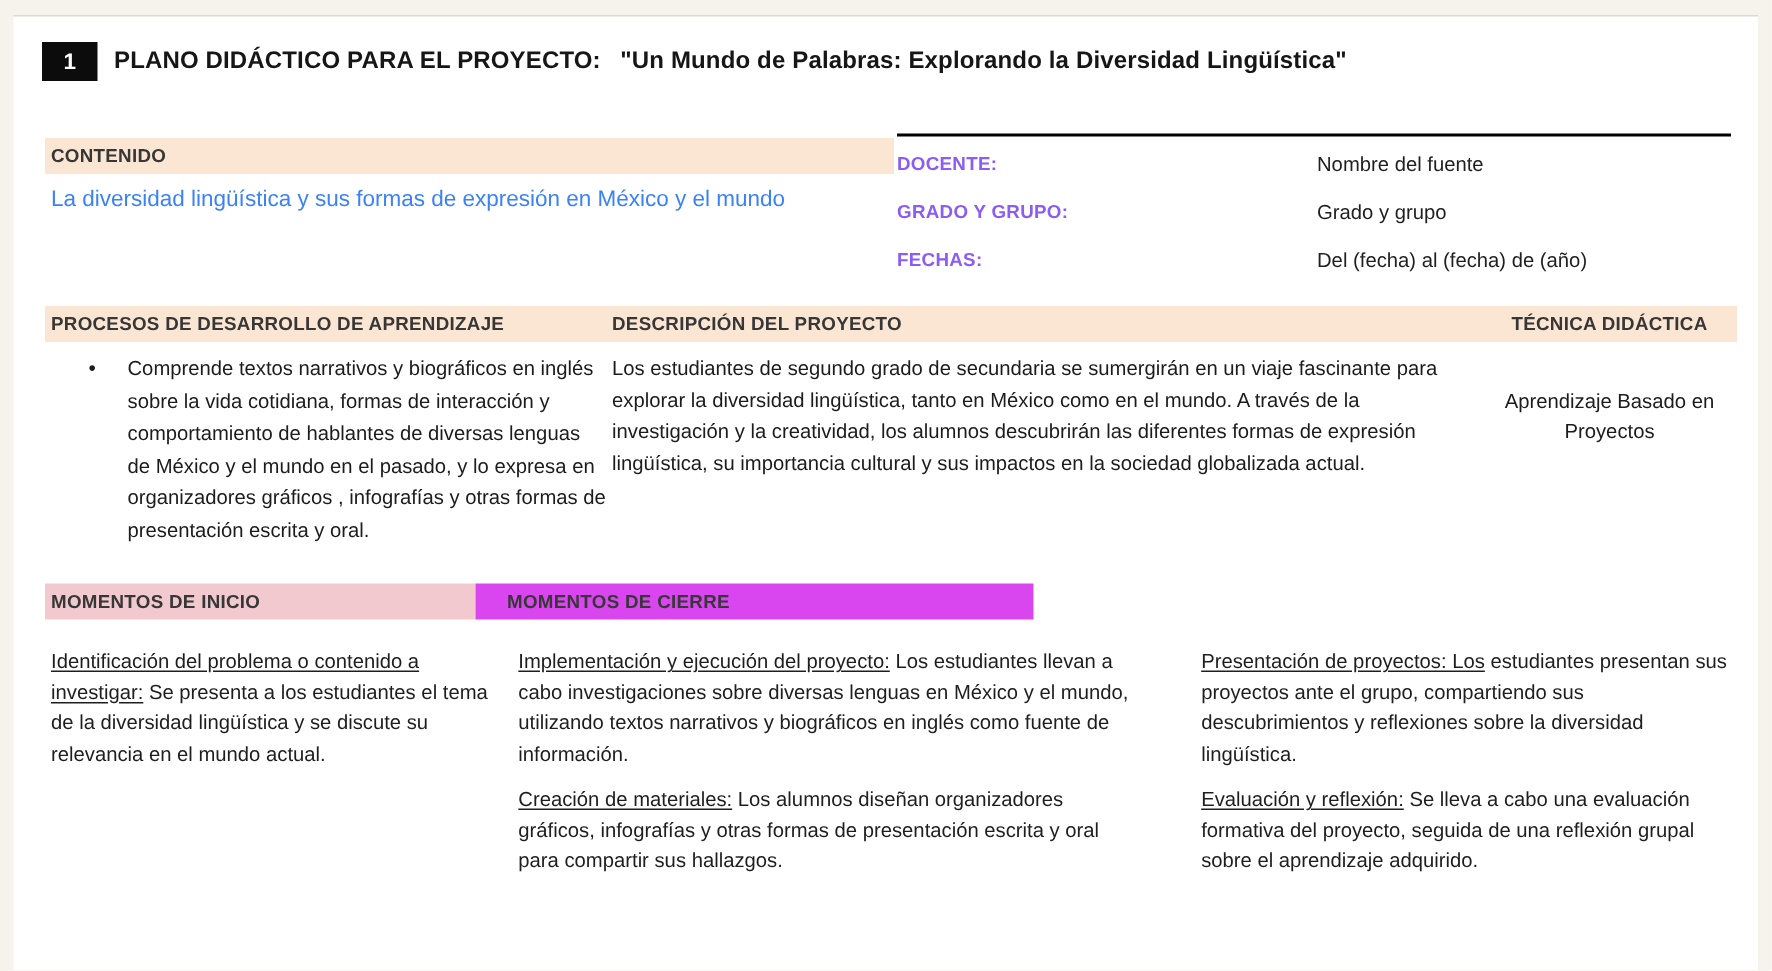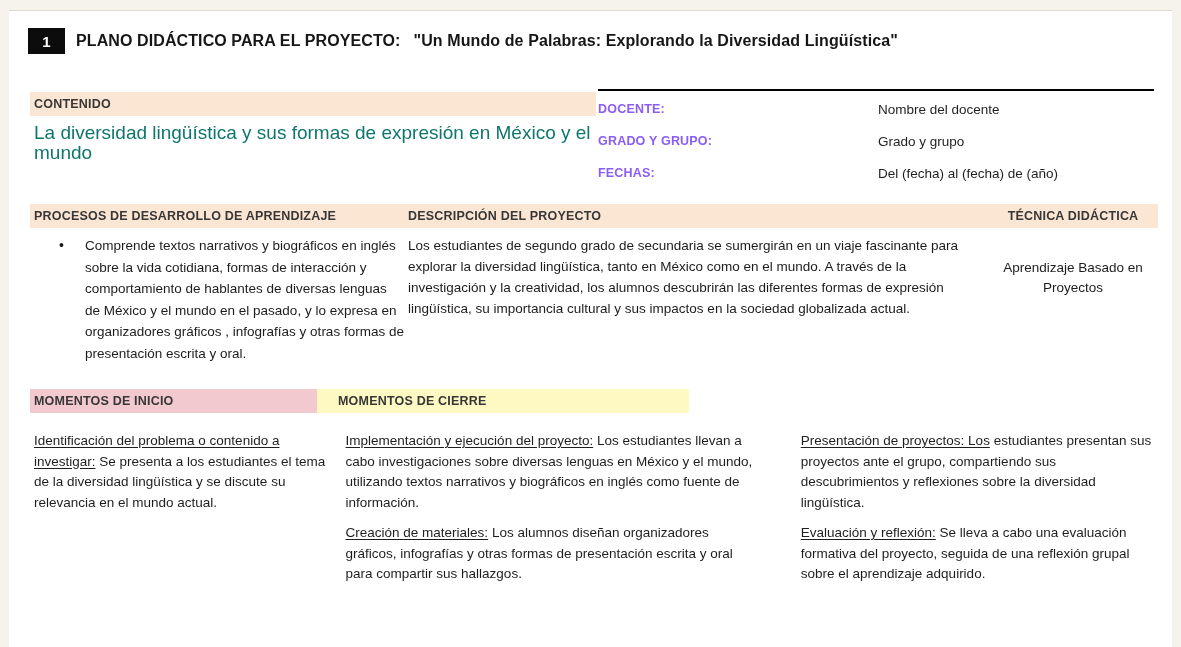--- a/index.html
+++ b/index.html
@@ -26,26 +26,26 @@
   .page-title .name { margin-left:13px; }
 
   
   .hbar {
     height:24px; display:flex; align-items:center;
     font-weight:bold; font-size:12.5px; color:#373737; letter-spacing:.2px;
   }
   .peach { background:#fbe5d3; }
   .pink  { background:#f2c9ce; }
   .blue  { background:#cbe1f2; }
-  .green { background:#fef9c3; }
+  .green { background:#d946ef; }
 
   
   .contenido { position:absolute; left:21px; top:81px; width:566px; }
   .contenido .hbar { padding-left:4px; }
-  .contenido-body { margin-top:7px; padding-left:4px; font-size:19px; line-height:20px; color:#0f766e; }
+  .contenido-body { margin-top:7px; padding-left:4px; font-size:15px; line-height:20px; color:#3b82f6; }
 
   
   .info-panel { position:absolute; left:589px; top:78px; width:556px; border-top:2px solid #000; padding-top:2px; }
   .info-row { height:32px; display:flex; align-items:center; }
   .info-label { width:280px; font-weight:bold; font-size:12.5px; color:#8b5cf6; letter-spacing:.2px; }
   .info-value { font-size:13.5px; color:#1f1f1f; }
 
   
   .procesos { position:absolute; left:21px; top:193px; width:1128px; }
   .procesos-head { display:flex; }
@@ -87,21 +87,21 @@
     </div>
 
     <div class="contenido">
       <div class="hbar peach">CONTENIDO</div>
       <div class="contenido-body">La diversidad lingüística y sus formas de expresión en México y el mundo</div>
     </div>
 
     <div class="info-panel">
       <div class="info-row">
         <div class="info-label">DOCENTE:</div>
-        <div class="info-value">Nombre del docente</div>
+        <div class="info-value">Nombre del fuente</div>
       </div>
       <div class="info-row">
         <div class="info-label">GRADO Y GRUPO:</div>
         <div class="info-value">Grado y grupo</div>
       </div>
       <div class="info-row">
         <div class="info-label">FECHAS:</div>
         <div class="info-value">Del  (fecha) al (fecha) de (año)</div>
       </div>
     </div>

